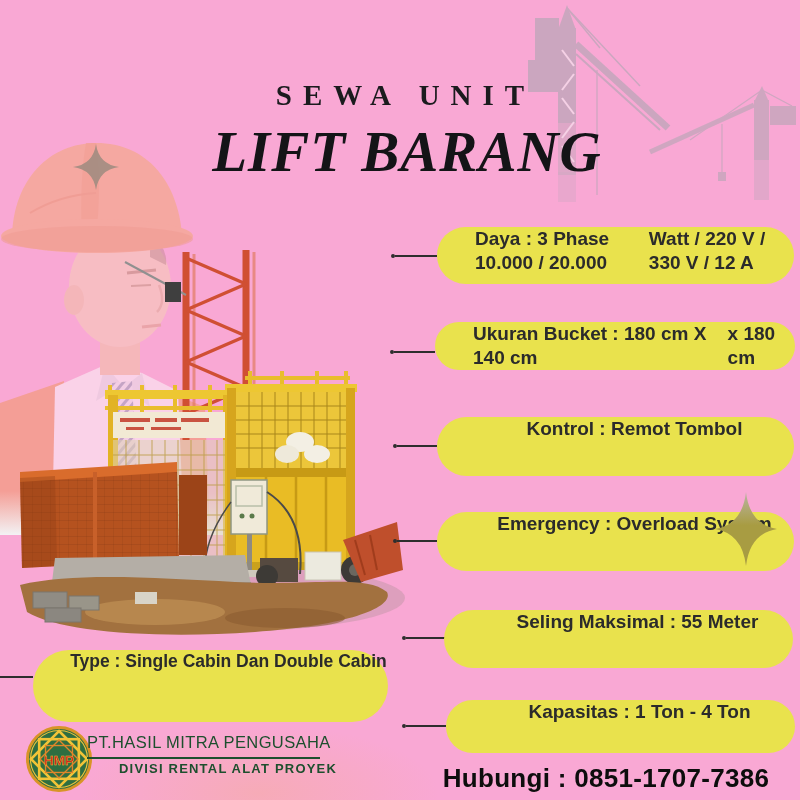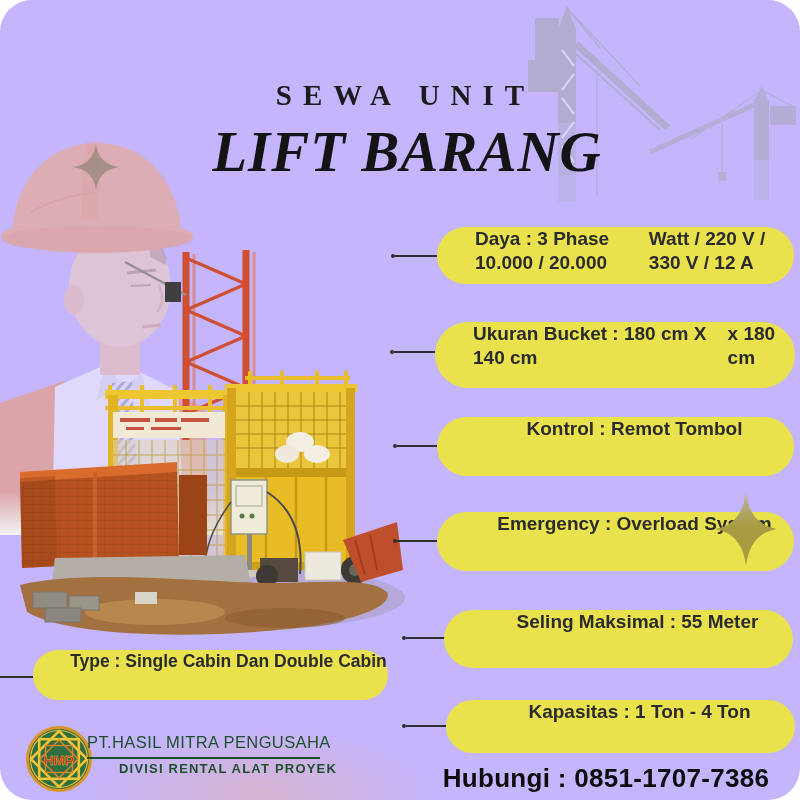--- a/index.html
+++ b/index.html
@@ -1,21 +1,20 @@
 <!DOCTYPE html>
 <html><head>
 <meta charset="utf-8">
 <style>
   * { margin:0; padding:0; box-sizing:border-box; }
   html,body { width:800px; height:800px; }
   .canvas {
     position:relative; width:800px; height:800px;
-    background:#c4b5fd; overflow:hidden;
+    background:#f9a8d4; overflow:hidden;
     font-family:"Liberation Sans", sans-serif;
-    border-radius:32px;
   }
   .abs { position:absolute; }
 
   
   .subtitle {
     position:absolute; left:0; top:79px; width:800px;
     text-align:center; font-family:"Liberation Serif", serif;
     font-size:29px; font-weight:600; letter-spacing:11px;
     color:#1b1b1e; text-indent:11px;
   }
@@ -303,21 +302,21 @@
   </div>
   <div class="spec" style="left:437px;top:227px;width:357px;height:57px">
     <span>Daya : 3 Phase 10.000 / 20.000</span>
     <span>Watt / 220 V / 330 V / 12 A</span>
   </div>
 
   <div class="connector" style="left:390px;top:348px;width:45px">
     <span class="ring"></span>
     <span class="rule"></span>
   </div>
-  <div class="spec" style="left:435px;top:322px;width:360px;height:66px">
+  <div class="spec" style="left:435px;top:322px;width:360px;height:48px">
     <span>Ukuran Bucket : 180 cm X 140 cm</span>
     <span>x 180 cm</span>
   </div>
 
   <div class="connector" style="left:393px;top:442px;width:44px">
     <span class="ring"></span>
     <span class="rule"></span>
   </div>
   <div class="spec" style="left:437px;top:417px;width:357px;height:59px">
     <span>Kontrol : Remot Tombol</span>
@@ -341,21 +340,21 @@
 
   <div class="connector" style="left:402px;top:722px;width:44px">
     <span class="ring"></span>
     <span class="rule"></span>
   </div>
   <div class="spec" style="left:446px;top:700px;width:349px;height:53px">
     <span>Kapasitas : 1 Ton - 4 Ton</span>
   </div>
 
   <div class="type-rule"></div>
-  <div class="spec" style="left:33px;top:650px;width:355px;height:50px;padding-left:36px;font-size:17.5px;">
+  <div class="spec" style="left:33px;top:650px;width:355px;height:72px;padding-left:36px;font-size:17.5px;">
     <span>Type : Single Cabin Dan Double Cabin</span>
   </div>
 
   <svg class="abs" style="left:715px;top:492px;z-index:7;" width="62" height="74" viewBox="0 0 100 100" preserveAspectRatio="none">
     <defs>
       <linearGradient id="sparkG" x1="0" y1="0" x2="0" y2="1">
         <stop offset="0" stop-color="#b9b4a4"></stop>
         <stop offset="0.45" stop-color="#a89c42"></stop>
         <stop offset="1" stop-color="#a89c42"></stop>
       </linearGradient>

